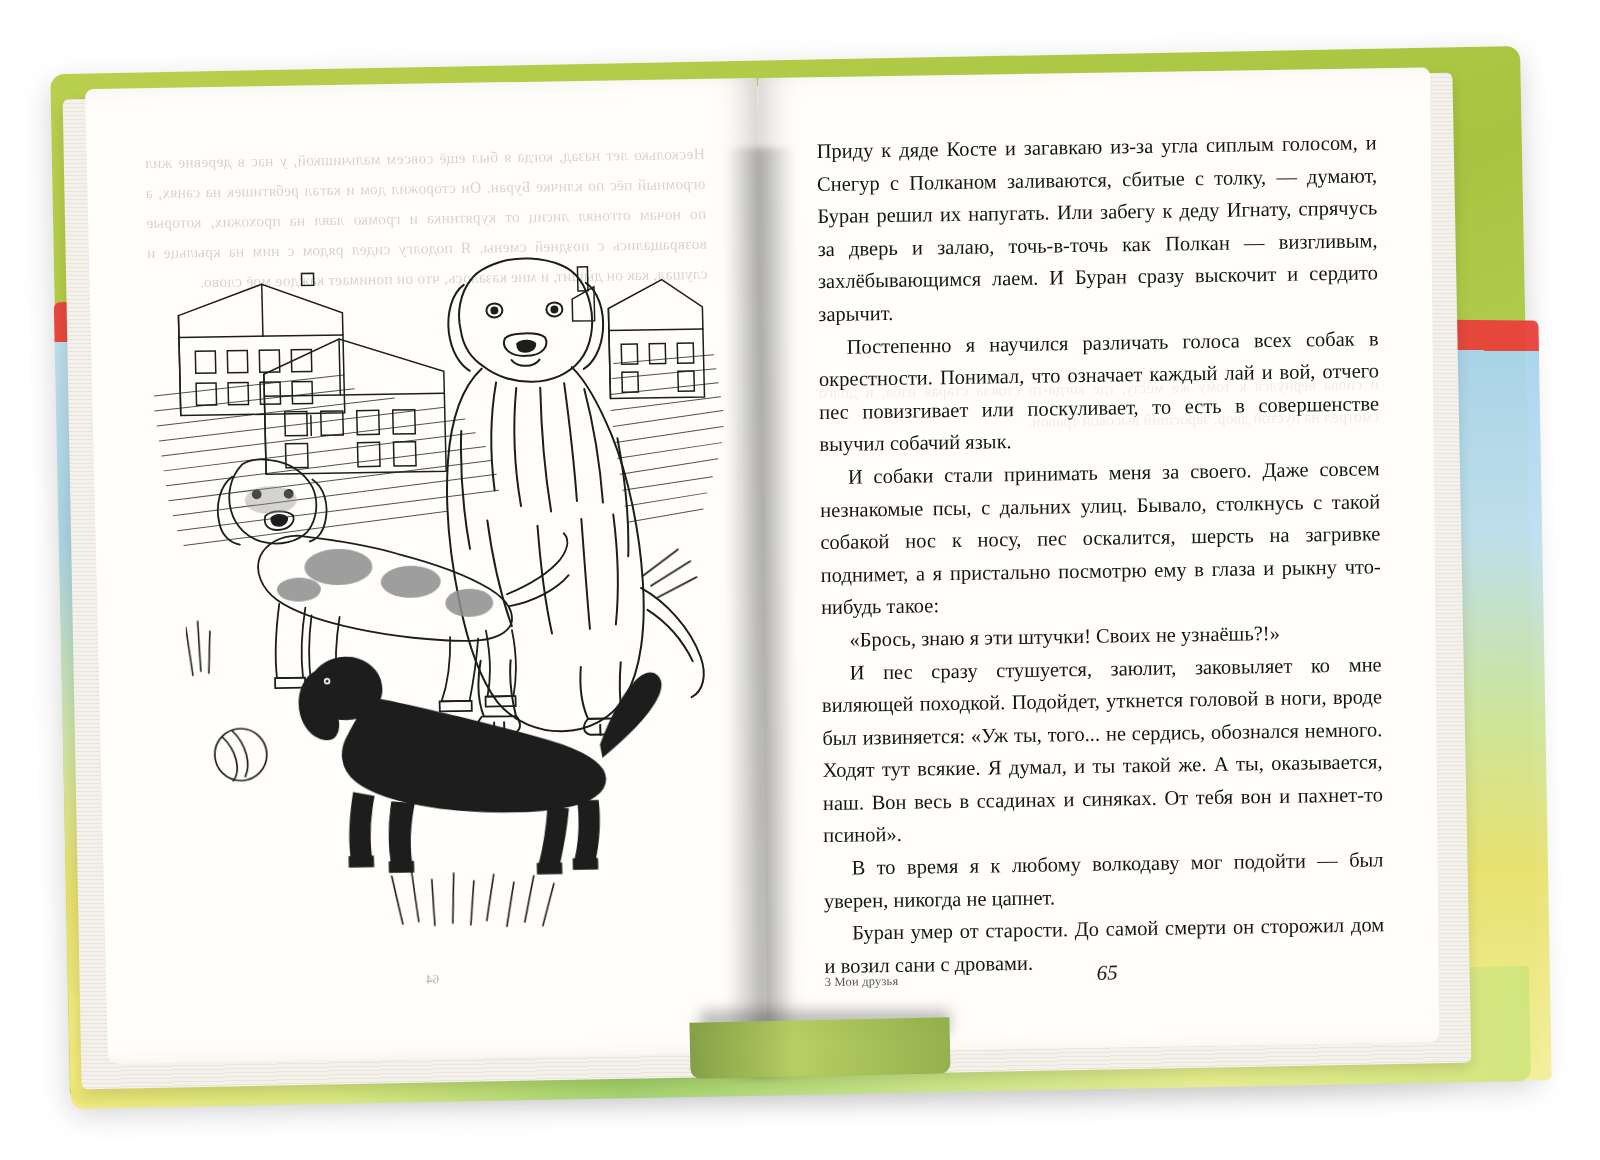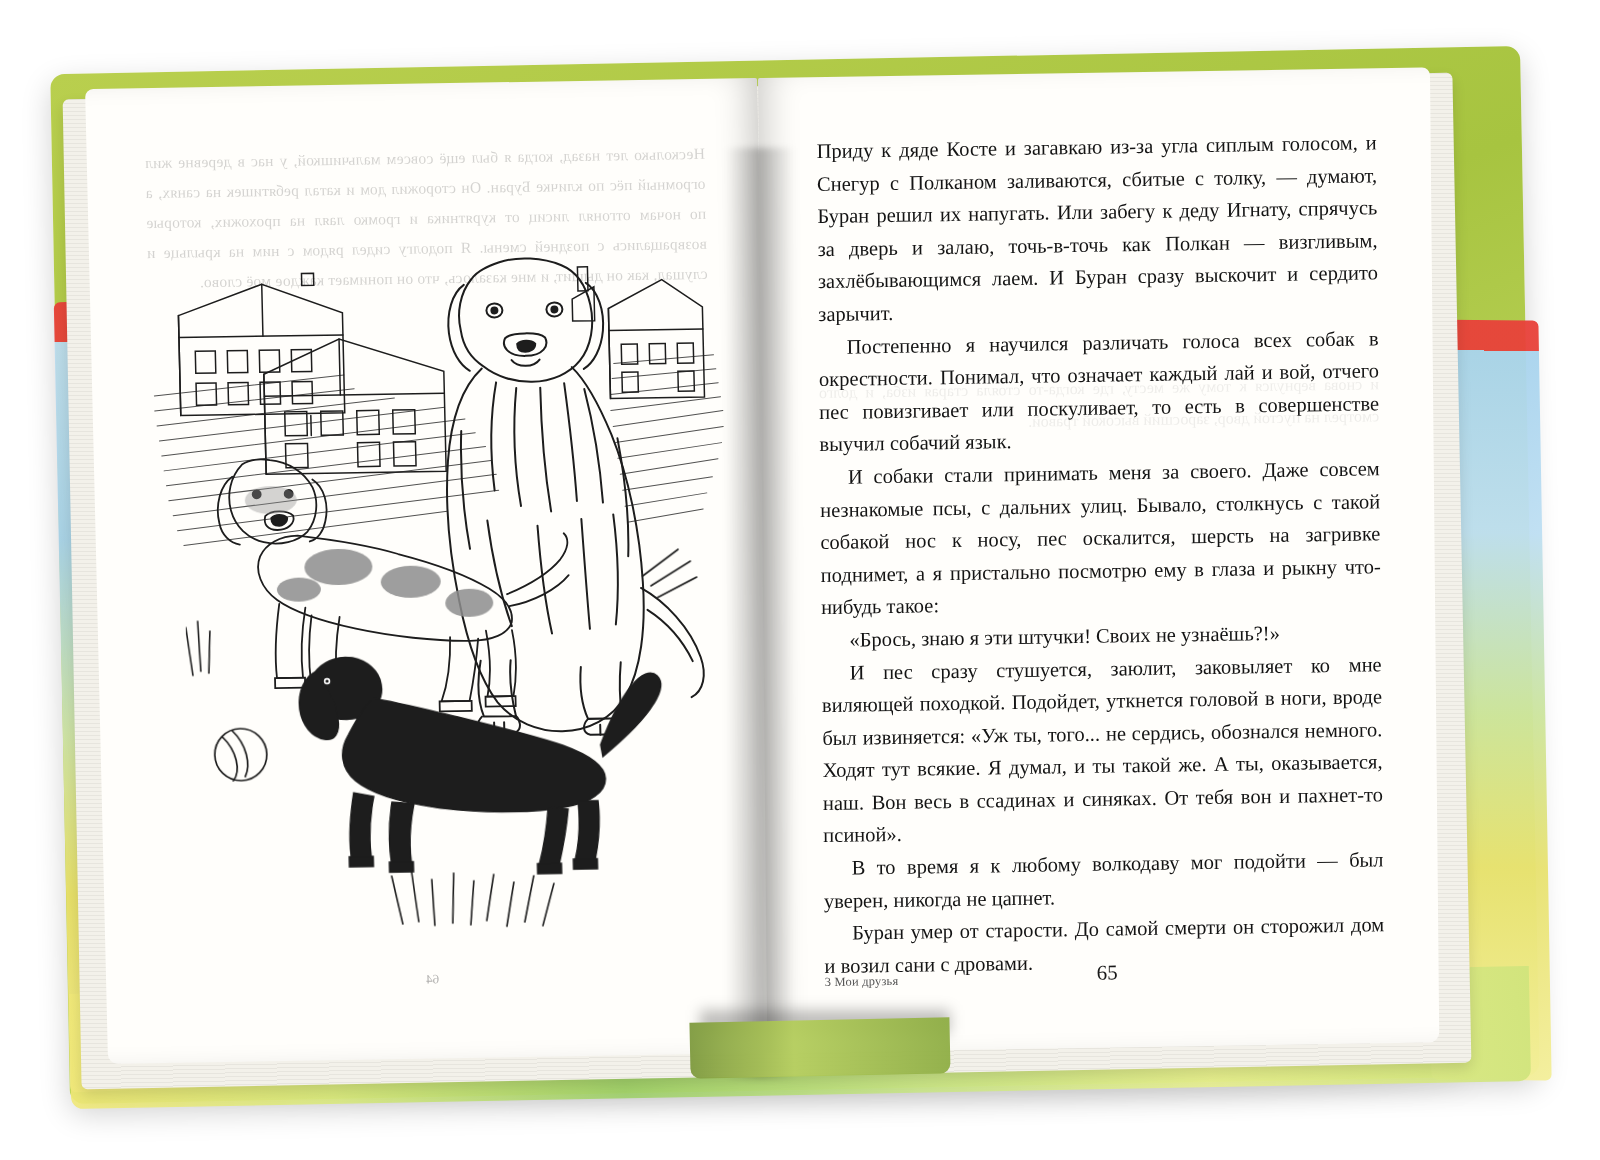--- a/index.html
+++ b/index.html
@@ -213,20 +213,21 @@
     top: 898px;
     font-size: 12.5px;
     color: #555;
     letter-spacing: 0.2px;
   }
   .folio-right {
     left: 330px;
     top: 888px;
     font-size: 21px;
     color: #1a1a1a;
+    font-style: italic;
   }
 
   
   .spine-bottom {
     position: absolute;
     left: 690px;
     top: 1020px;
     width: 260px;
     height: 56px;
     background: linear-gradient(to right, #7e9a3e, #b4cd5c 40%, #8fae45 100%);

